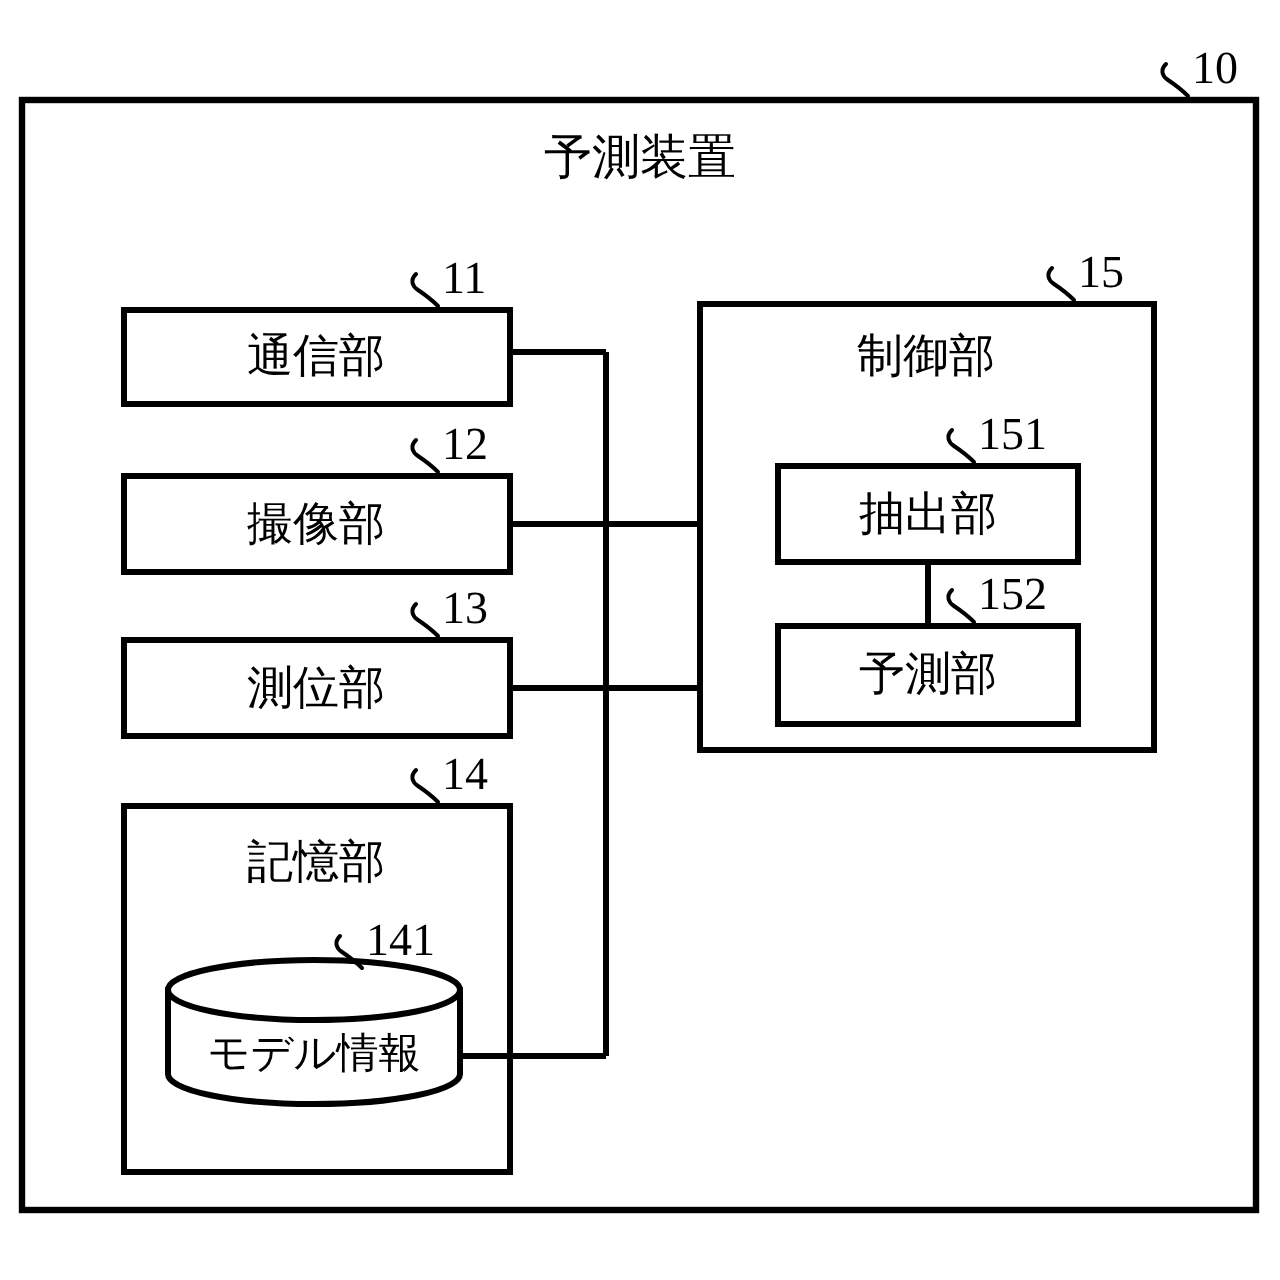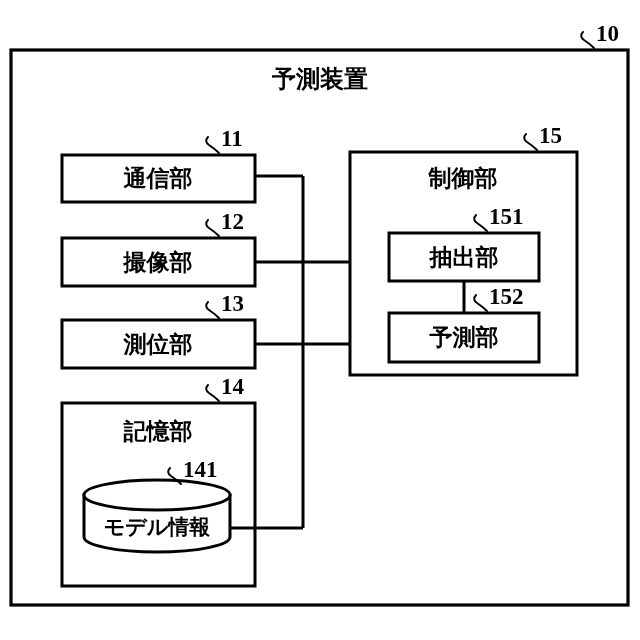--- a/index.html
+++ b/index.html
@@ -12,21 +12,20 @@
     width: 640px;
     height: 640px;
     font-family: "Liberation Sans", "DejaVu Sans", sans-serif;
     overflow: hidden;
   }
   #figure-root {
     position: relative;
     width: 552px;
     height: 640px;
     background: #ffffff;
-    font-weight: bold;
   }
   #figure-svg {
     position: absolute;
     left: 0;
     top: 0;
     width: 640px;
     height: 640px;
   }
   .box-fill   { fill: #ffffff; stroke: #000000; }
   .outer-rect { stroke-width: 3.2; }

